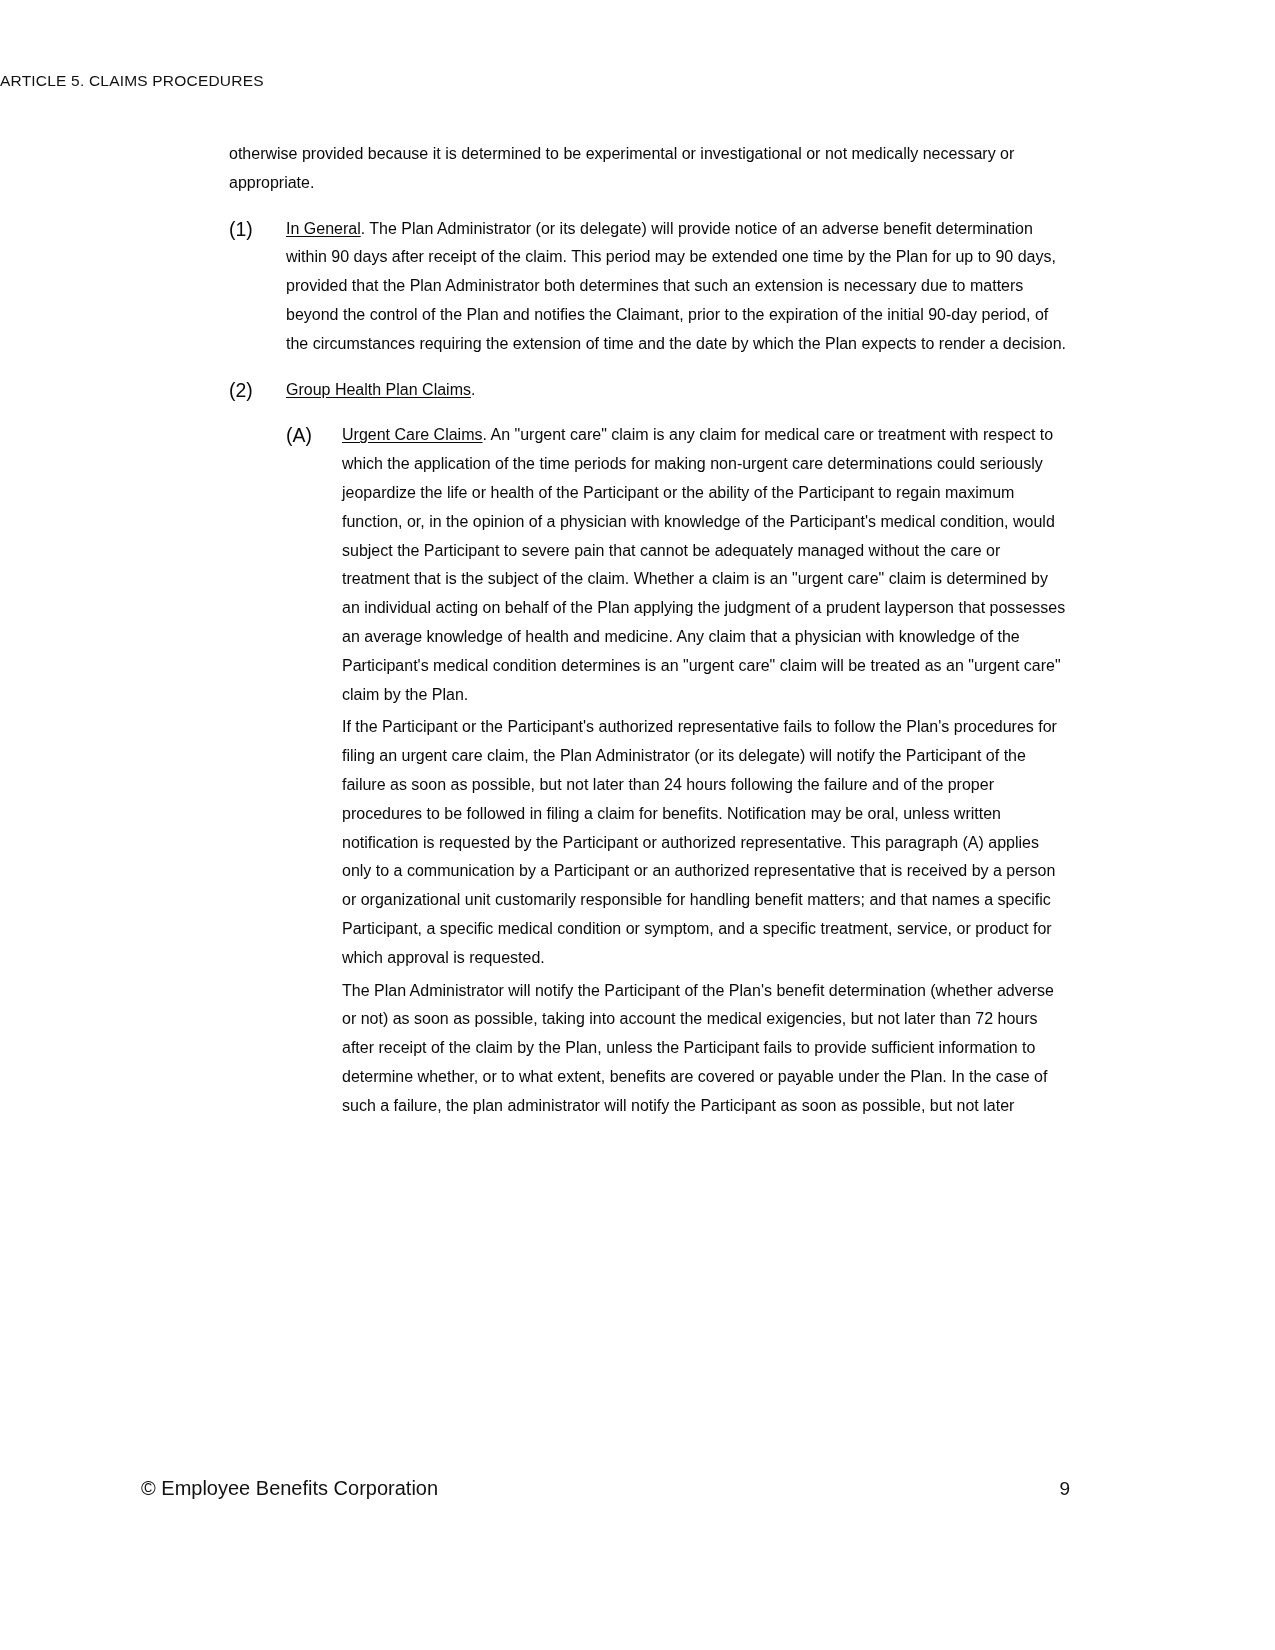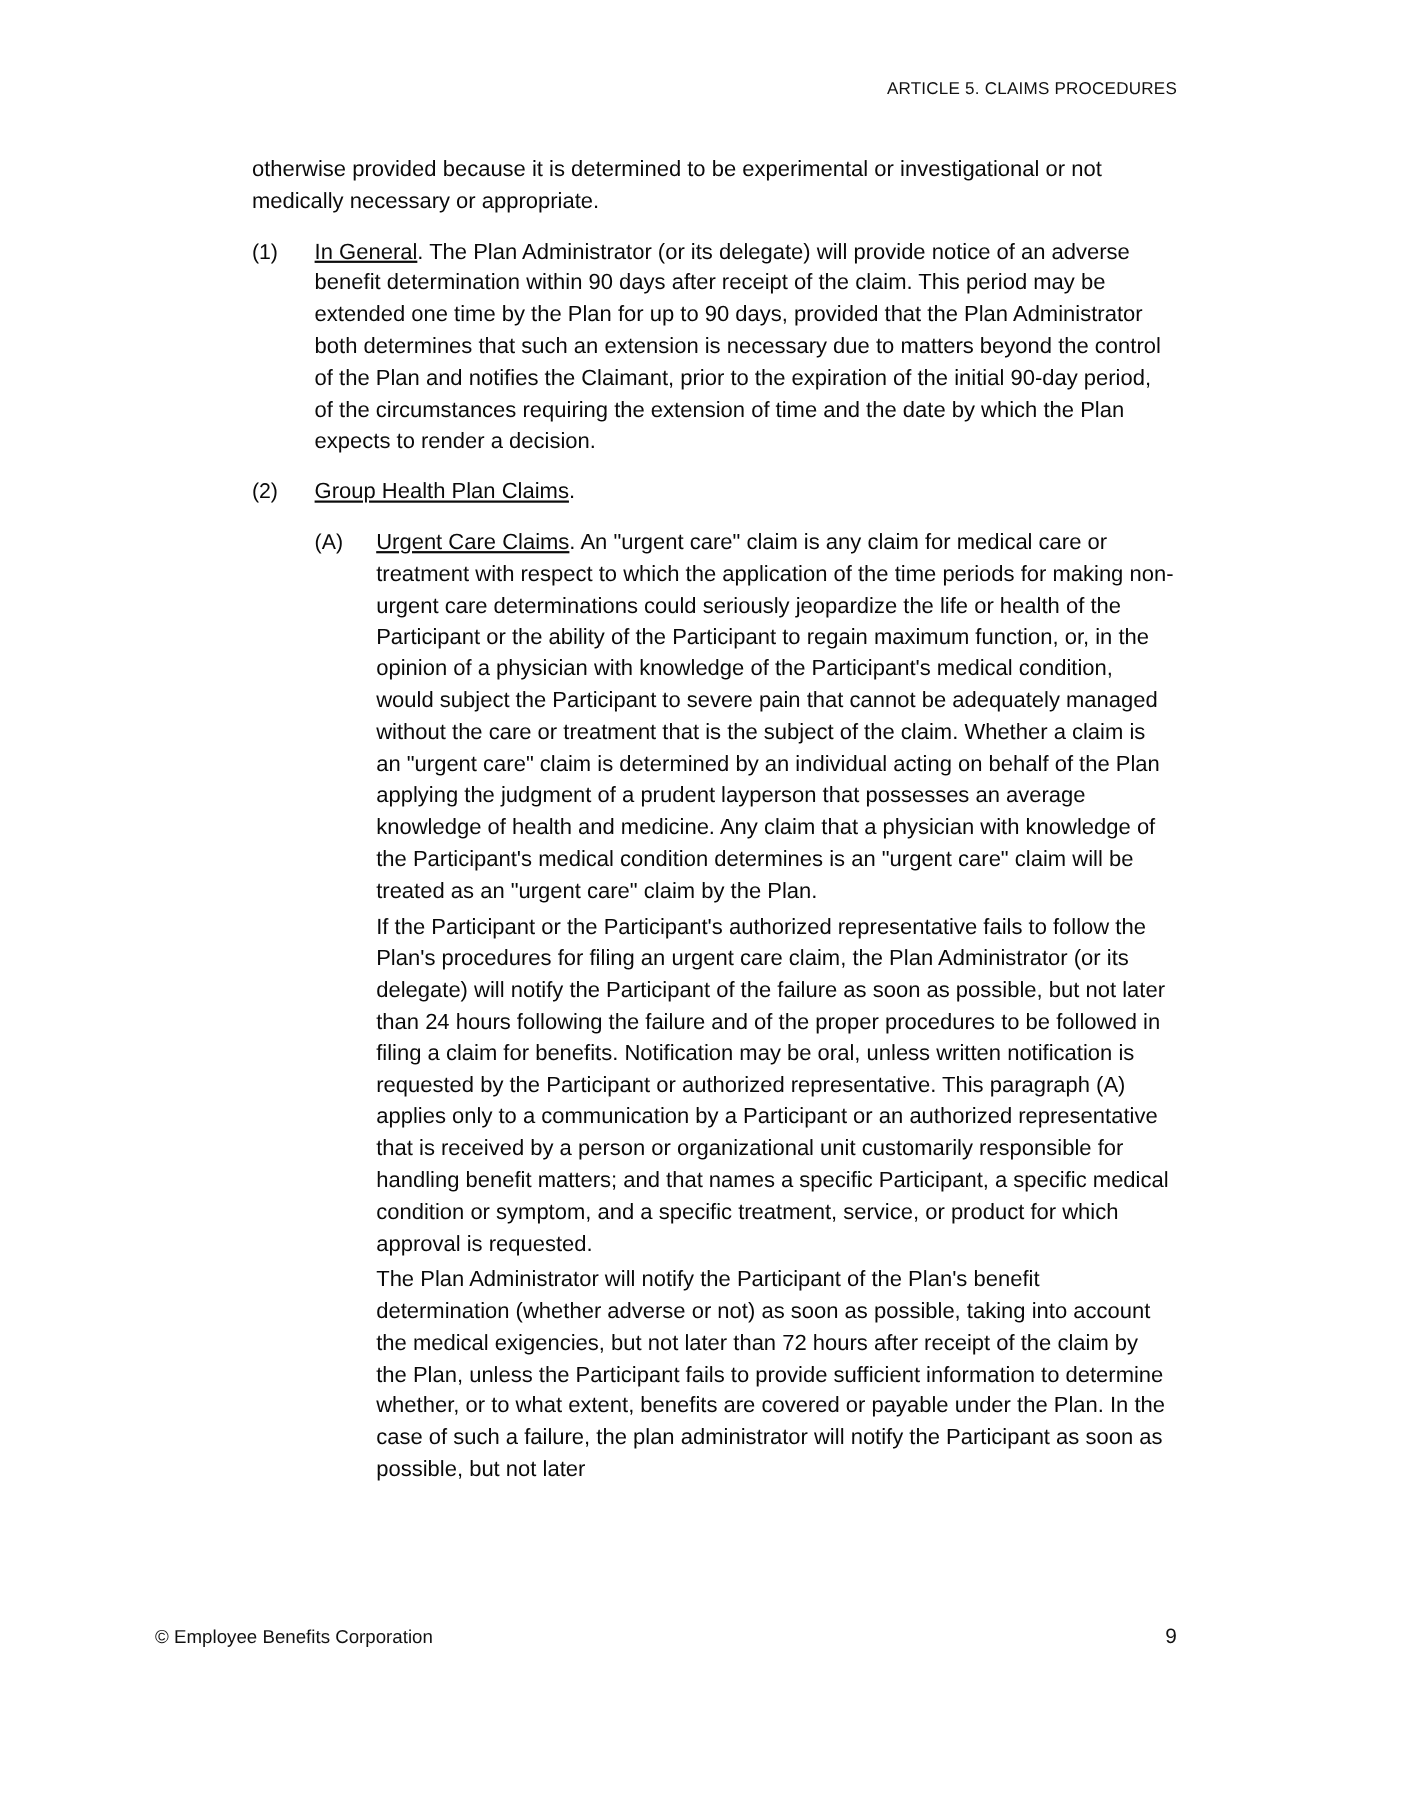--- a/index.html
+++ b/index.html
@@ -19,39 +19,39 @@
     box-sizing: border-box;
     overflow: hidden;
   }
 
   
   .running-header {
     position: absolute;
     top: 72px;
     left: 0;
     right: 205px;
-    text-align: right;
+    text-align: left;
     font-family: "Liberation Sans", sans-serif;
     font-size: 15.5px;
     letter-spacing: 0.2px;
     color: #111111;
     white-space: nowrap;
   }
 
   
   .content {
     position: absolute;
     top: 140px;
     left: 229px;
     width: 838px;
   }
 
   .para {
     font-family: "Liberation Sans", sans-serif;
-    font-size: 20px;
+    font-size: 16px;
     line-height: 28.8px;
     color: #0a0a0a;
     text-align: left;
     margin: 0;
     -webkit-font-smoothing: antialiased;
   }
 
   
   .para-flush {
     margin-bottom: 17px;
@@ -104,21 +104,21 @@
     position: absolute;
     left: 141px;
     right: 205px;
     bottom: 150px;
     display: flex;
     align-items: baseline;
     justify-content: space-between;
   }
   .footer-left {
     font-family: "Liberation Sans", sans-serif;
-    font-size: 17px;
+    font-size: 20px;
     color: #111111;
     white-space: nowrap;
   }
   .footer-right {
     font-family: "Liberation Sans", sans-serif;
     font-size: 19px;
     color: #111111;
   }
 </style>
 </head>

